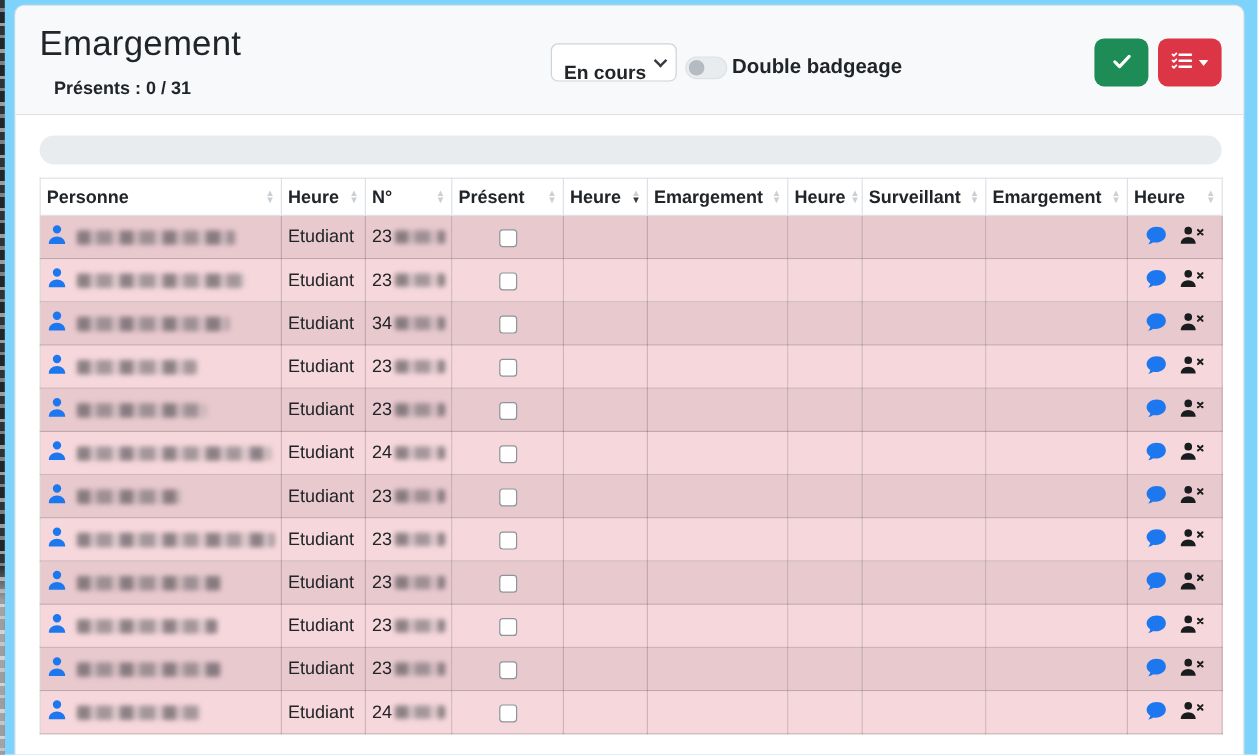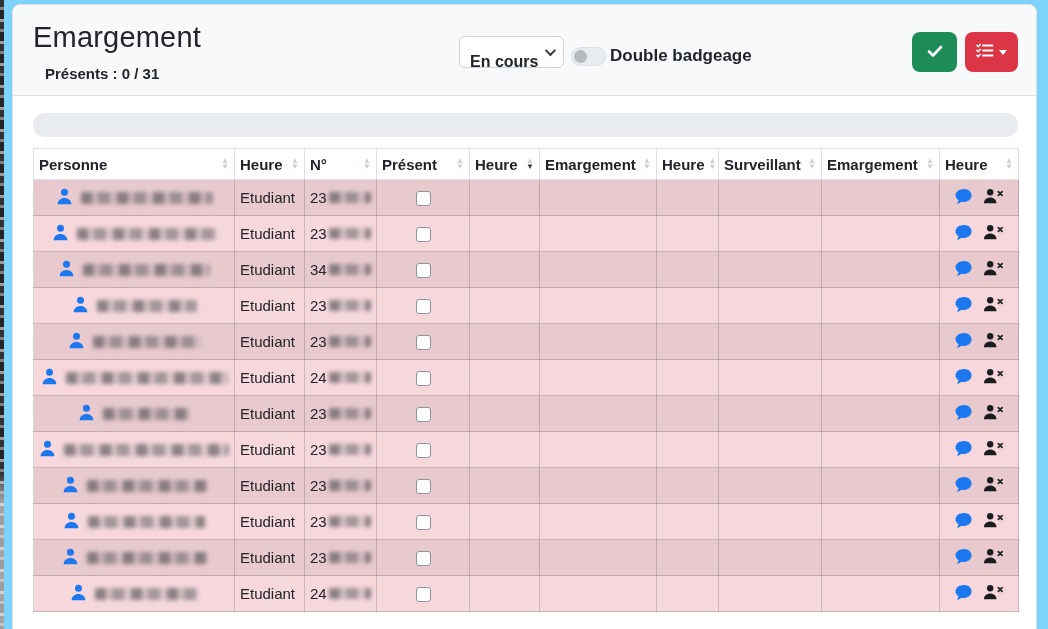--- a/index.html
+++ b/index.html
@@ -61,21 +61,21 @@
     font-size:15px; font-weight:700; text-align:left; cursor:pointer; }
   .th-inner { display:flex; align-items:center; justify-content:space-between; }
   .sort-arrows { display:inline-flex; flex-direction:column; align-items:center; margin-left:4px; }
   .sort-arrows i { font-style:normal; font-size:8px; line-height:6px; height:6px; color:#cbd0d5; }
   .sort-arrows i.dark { color:#343a40; }
 
   tbody td { border:1px solid rgba(0,0,0,0.16); height:35px; padding:0 5px; font-size:15px; vertical-align:middle; }
   tbody tr:nth-child(odd) td { background:#e8c9ce; }
   tbody tr:nth-child(even) td { background:#f6d8dc; }
 
-  .cell-flex { display:flex; align-items:center;justify-content:center; }
+  .cell-flex { display:flex; align-items:center; }
   .redact { display:inline-block; vertical-align:middle; height:12px; border-radius:2px;
     background:repeating-linear-gradient(90deg,rgba(70,70,76,.6) 0 11px,rgba(135,135,140,.32) 11px 17px,rgba(95,95,100,.55) 17px 29px,rgba(150,150,156,.28) 29px 36px);
     filter:blur(2.3px); }
   .name-redact { margin-left:8px; }
   .num-redact { height:11px; margin-left:2px; }
 
   .td-center { text-align:center; }
   .cb { display:inline-block; width:15px; height:15px; background:#fff; border:1px solid #8d949b;
     border-radius:3px; vertical-align:middle; cursor:pointer; }
 

